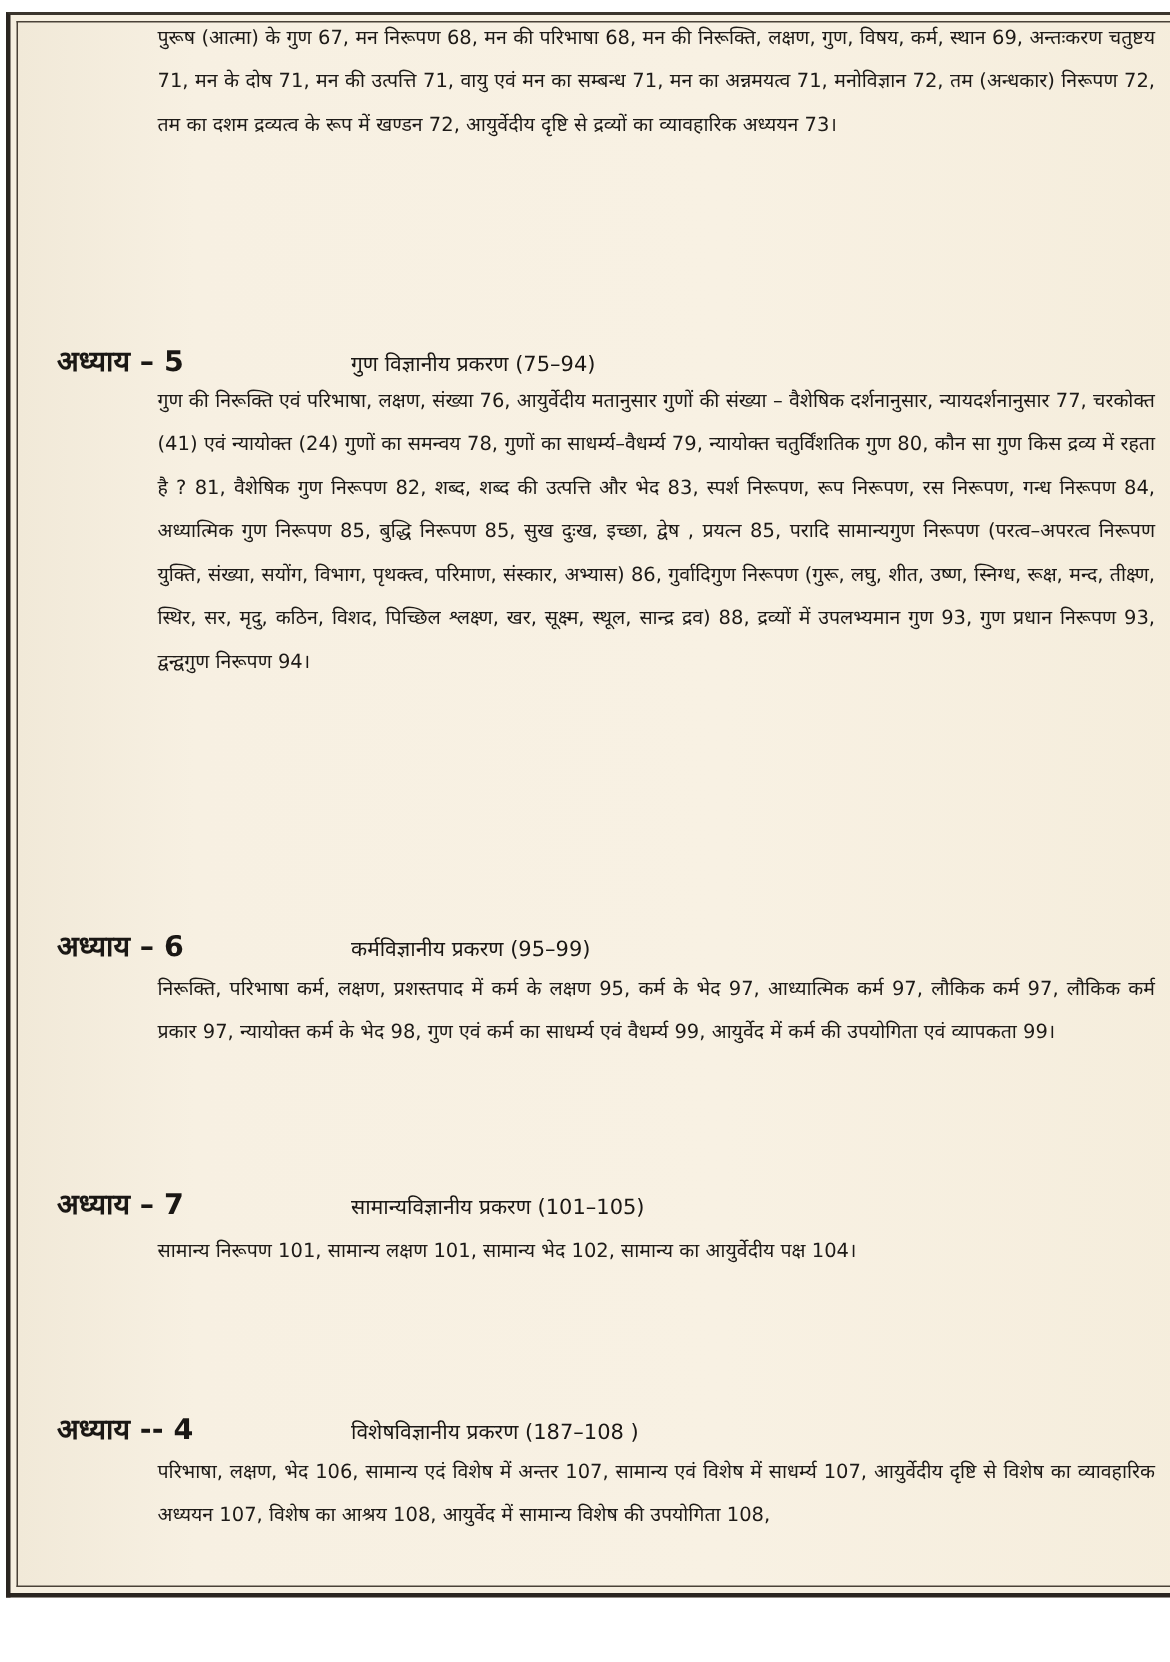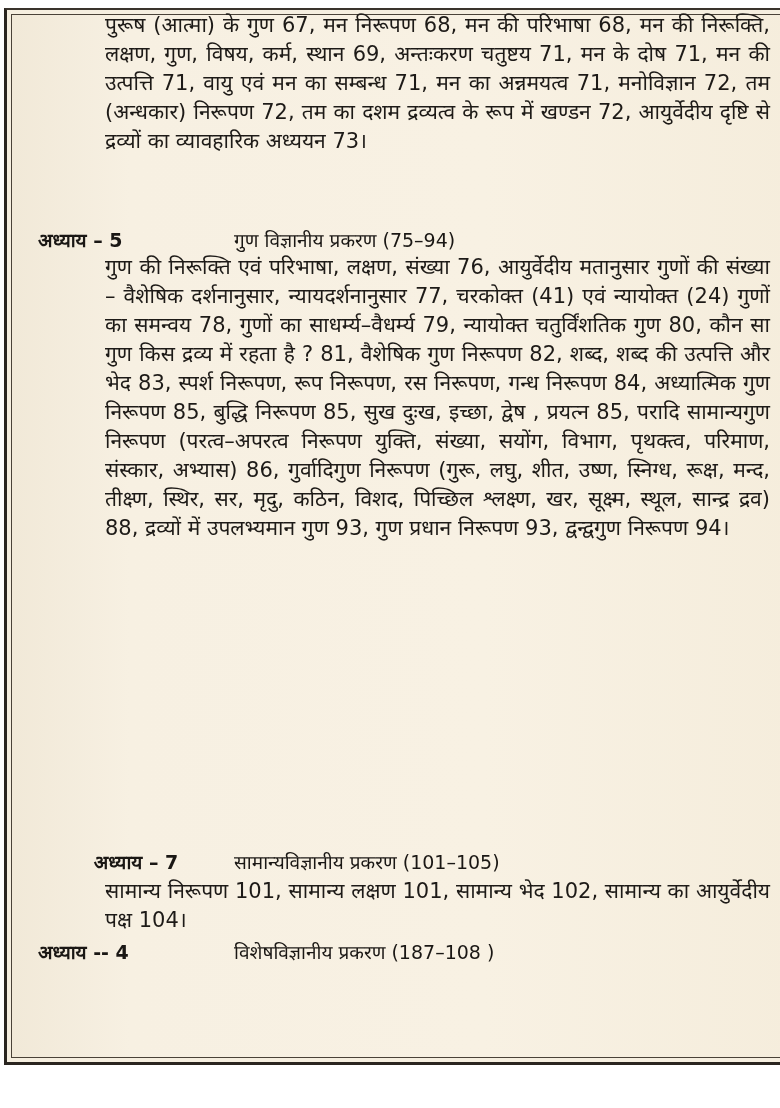--- a/index.html
+++ b/index.html
@@ -18,47 +18,52 @@
   }
   .inner {
     position: absolute; left: 4px; top: 4px; right: 0; bottom: 4px;
     border-left: 1px solid #4a4238;
     border-top: 1px solid #4a4238;
     border-bottom: 1px solid #4a4238;
     background: linear-gradient(90deg, #f1e9d8 0%, #f7f0e2 15%, #f8f1e3 60%, #f5eddc 100%);
   }
   .para {
     position: absolute; left: 93px; width: 665px;
-    font-size: 21px; line-height: 29px; color: #1d1a17;
+    font-size: 13px; line-height: 29px; color: #1d1a17;
     text-align: justify; text-align-last: left;
   }
   .chapter-head {
     position: absolute; left: 26px; font-size: 19px; color: #1a1714;
     white-space: nowrap;
   }
   .chapter-head .num { display: inline-block; width: 196px; font-weight: bold; }
-  .ch-title { font-size: 19px; }
+  .ch-title { font-size: 14px; }
 </style>
 </head>
 <body>
 
 <div class="page">
   <div class="inner">
 
     <p class="para" style="top:-4px; margin:0;">पुरूष (आत्मा) के गुण 67, मन निरूपण 68, मन की परिभाषा 68, मन की निरूक्ति, लक्षण, गुण, विषय, कर्म, स्थान 69, अन्तःकरण चतुष्टय 71, मन के दोष 71, मन की उत्पत्ति 71, वायु एवं मन का सम्बन्ध 71, मन का अन्नमयत्व 71, मनोविज्ञान 72, तम (अन्धकार) निरूपण 72, तम का दशम द्रव्यत्व के रूप में खण्डन 72, आयुर्वेदीय दृष्टि से द्रव्यों का व्यावहारिक अध्ययन 73।</p>
 
     <div class="chapter-head" style="top:212px;">
       <span class="num">अध्याय – 5</span><span class="ch-title">गुण विज्ञानीय प्रकरण (75–94)</span>
     </div>
     <p class="para" style="top:238px; margin:0;">गुण की निरूक्ति एवं परिभाषा, लक्षण, संख्या 76, आयुर्वेदीय मतानुसार गुणों की संख्या – वैशेषिक दर्शनानुसार, न्यायदर्शनानुसार 77, चरकोक्त (41) एवं न्यायोक्त (24) गुणों का समन्वय 78, गुणों का साधर्म्य–वैधर्म्य 79, न्यायोक्त चतुर्विंशतिक गुण 80, कौन सा गुण किस द्रव्य में रहता है ? 81, वैशेषिक गुण निरूपण 82, शब्द, शब्द की उत्पत्ति और भेद 83, स्पर्श निरूपण, रूप निरूपण, रस निरूपण, गन्ध निरूपण 84, अध्यात्मिक गुण निरूपण 85, बुद्धि निरूपण 85, सुख दुःख, इच्छा, द्वेष , प्रयत्न 85, परादि सामान्यगुण निरूपण (परत्व–अपरत्व निरूपण युक्ति, संख्या, सयोंग, विभाग, पृथक्त्व, परिमाण, संस्कार, अभ्यास) 86, गुर्वादिगुण निरूपण (गुरू, लघु, शीत, उष्ण, स्निग्ध, रूक्ष, मन्द, तीक्ष्ण, स्थिर, सर, मृदु, कठिन, विशद, पिच्छिल श्लक्ष्ण, खर, सूक्ष्म, स्थूल, सान्द्र द्रव) 88, द्रव्यों में उपलभ्यमान गुण 93, गुण प्रधान निरूपण 93, द्वन्द्वगुण निरूपण 94।</p>
 
+    <div class="chapter-head" style="top:602px;">
+      <span class="num">अध्याय – 6</span><span class="ch-title">कर्मविज्ञानीय प्रकरण (95–99)</span>
+    </div>
+    <p class="para" style="top:630px; margin:0;">निरूक्ति, परिभाषा कर्म, लक्षण, प्रशस्तपाद में कर्म के लक्षण 95, कर्म के भेद 97, आध्यात्मिक कर्म 97, लौकिक कर्म 97, लौकिक कर्म प्रकार 97, न्यायोक्त कर्म के भेद 98, गुण एवं कर्म का साधर्म्य एवं वैधर्म्य 99, आयुर्वेद में कर्म की उपयोगिता एवं व्यापकता 99।</p>
 
-    <div class="chapter-head" style="top:834px;text-align:center;">
+    <div class="chapter-head" style="top:774px;">
       <span class="num">अध्याय – 7</span><span class="ch-title">सामान्यविज्ञानीय प्रकरण (101–105)</span>
     </div>
-    <p class="para" style="top:862px; margin:0;">सामान्य निरूपण 101, सामान्य लक्षण 101, सामान्य भेद 102, सामान्य का आयुर्वेदीय पक्ष 104।</p>
+    <p class="para" style="top:805px; margin:0;">सामान्य निरूपण 101, सामान्य लक्षण 101, सामान्य भेद 102, सामान्य का आयुर्वेदीय पक्ष 104।</p>
 
     <div class="chapter-head" style="top:924px;">
       <span class="num">अध्याय -- 4</span><span class="ch-title">विशेषविज्ञानीय प्रकरण (187–108 )</span>
     </div>
+    <p class="para" style="top:952px; margin:0;">परिभाषा, लक्षण, भेद 106, सामान्य एदं विशेष में अन्तर 107, सामान्य एवं विशेष में साधर्म्य 107, आयुर्वेदीय दृष्टि से विशेष का व्यावहारिक अध्ययन 107, विशेष का आश्रय 108, आयुर्वेद में सामान्य विशेष की उपयोगिता 108,</p>
 
   </div>
 </div>
 
 </body></html>

